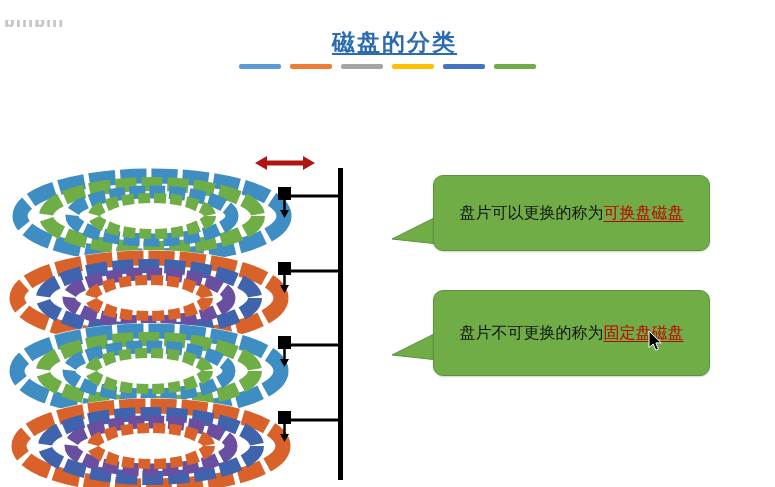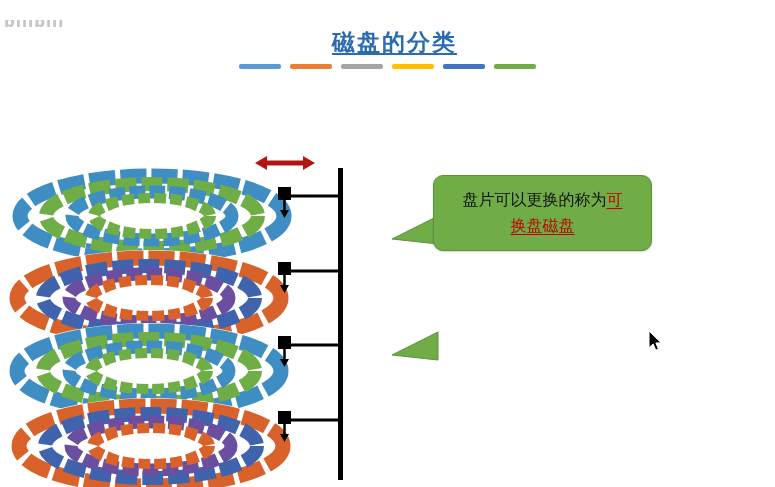--- a/index.html
+++ b/index.html
@@ -30,21 +30,21 @@
 
   .divider {
     position: absolute; top: 44px; left: 0; right: 0;
     display: flex; justify-content: center; gap: 9px;
   }
   .divider .seg { display: block; width: 42px; height: 5px; border-radius: 2px; }
 
   #diagram-svg { position: absolute; left: 0; top: 0; width: 775px; height: 487px; }
 
   .callout {
-    position: absolute; left: 433px; width: 219px;
+    position: absolute; left: 433px; width: 277px;
     background: var(--callout-bg, #70ad47);
     border: 1px solid var(--callout-border, #5d9140);
     border-radius: 10px;
     display: flex; align-items: center; justify-content: center;
     box-shadow: 0 1px 2px rgba(0,0,0,.18);
   }
   .callout p {
     text-align: center;
     font-family: "Liberation Serif", serif;
     font-size: 16px; line-height: 1.6;
@@ -125,18 +125,21 @@
       <polygon points="255,143 267,136 267,150" fill="#b01513"></polygon>
       <polygon points="315,143 303,136 303,150" fill="#b01513"></polygon>
       <polygon points="438,196 438,224 392,219" fill="#70ad47" stroke="#5d9140" stroke-width="1"></polygon>
       <polygon points="438,312 438,340 392,335" fill="#70ad47" stroke="#5d9140" stroke-width="1"></polygon>
     </svg>
 
   <div class="callout callout-1">
     <p><span>盘片可以更换的称为</span><span class="hl">可换盘磁盘</span></p>
   </div>
 
+  <div class="callout callout-2">
+    <p><span>盘片不可更换的称为</span><span class="hl">固定盘磁盘</span></p>
+  </div>
 
   <svg class="cursor" width="15" height="23" viewBox="0 0 15 23">
     <polygon points="1,1 1,17.5 5.2,14 7.8,20.3 10.4,19.1 7.9,12.9 13.2,12.9" fill="#000" stroke="#fff" stroke-width="1"></polygon>
   </svg>
 
 </div>
 
 </body></html>

